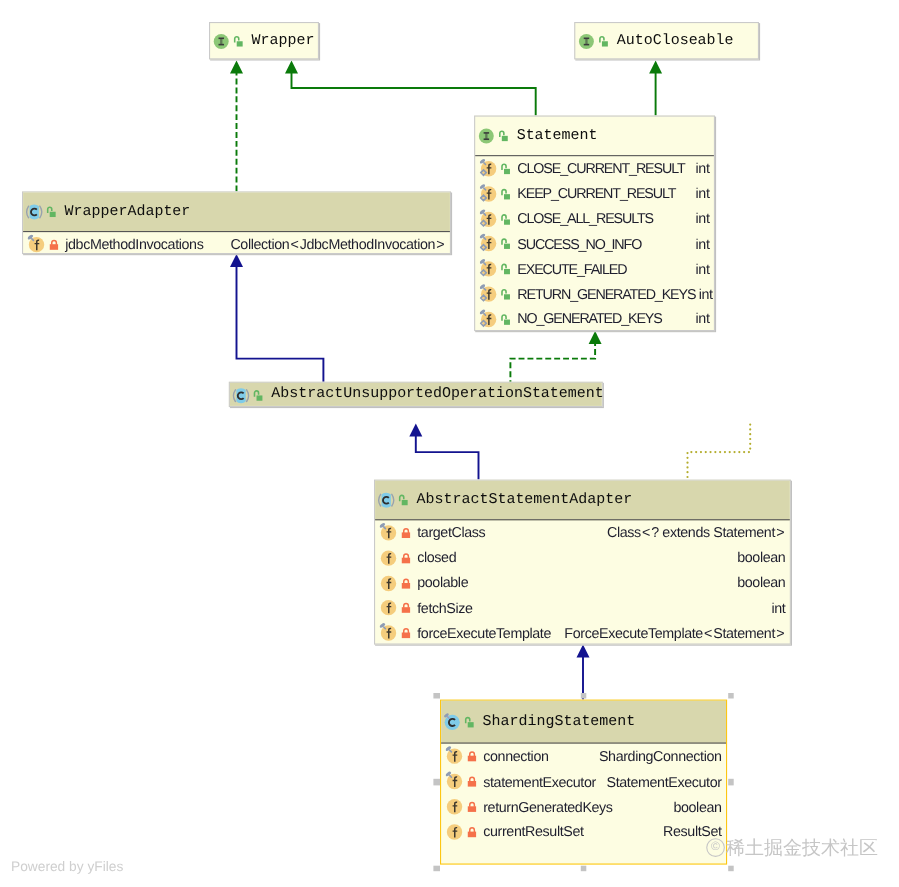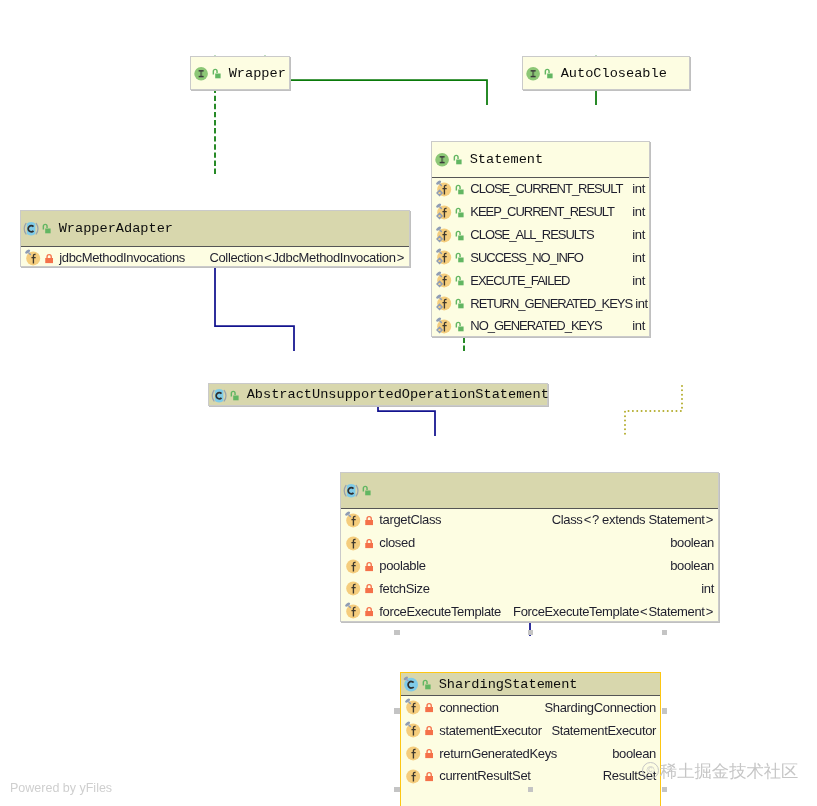--- a/index.html
+++ b/index.html
@@ -5,27 +5,27 @@
 <style>
   html,body{margin:0;padding:0;}
   :root{--node-fill:#fdfde2;--header-fill:#d8d7ad;--node-border:#cacaca;--node-shadow:#c0c0c0;
         --divider:#555555;--selected-border:#fdc613;--selection-handle:#c4c4c4;
         --watermark:#c6c6c6;--text:#1f1f2e;--background:#ffffff;}
   body{width:817px;height:806px;background:var(--background);overflow:hidden;position:relative;
        font-family:"Liberation Sans",sans-serif;}
   #stage{position:absolute;left:0;top:0;width:817px;height:806px;}
   svg.edges{position:absolute;left:0;top:0;width:817px;height:806px;}
   .node{position:absolute;box-sizing:border-box;background:var(--node-fill);
-        border:1px solid var(--node-border);box-shadow:1px 1px 0 0 var(--node-shadow);margin-top:36px;}
+        border:1px solid var(--node-border);box-shadow:1px 1px 0 0 var(--node-shadow);}
   .node.sel{border:1.5px solid var(--selected-border);box-shadow:none;}
   .hdr{height:35.5px;display:flex;align-items:center;padding-left:2.3px;box-sizing:border-box;}
   .hdr.khaki{background:var(--header-fill);}
   .node .hdr{border-bottom:1.5px solid var(--divider);}
   .node.nofields .hdr{border-bottom:none;height:100%;}
-  .node.sel .hdr{height:23px;}
+  .node.sel .hdr{height:39px;}
   .hdr-name{font-family:"Liberation Mono",monospace;font-size:13.62px;color:#0d0d0d;
             margin-left:7.4px;white-space:nowrap;}
   .row{height:22.857px;display:flex;align-items:center;padding:0 4px 0 4px;box-sizing:border-box;
        font-size:13.0px;letter-spacing:-0.35px;color:var(--text);line-height:1;}
   .row .nm{white-space:nowrap;margin-left:6.5px;}
   .row .ty{margin-left:auto;white-space:nowrap;padding-left:3px;}
   .row .lk{margin-left:2.8px;}
   .row .ang{padding:0 1.1px;}
   .row .caps{letter-spacing:-1.02px;}
   
@@ -316,20 +316,21 @@
             </clipPath>
           </defs>
           <path d="M3.0 4.4a9.5 9.5 0 0 0 0 10.6" stroke="#98a2ae" stroke-width="1.25" fill="none" stroke-linecap="round"></path>
           <path d="M13.2 4.4a9.5 9.5 0 0 1 0 10.6" stroke="#98a2ae" stroke-width="1.25" fill="none" stroke-linecap="round"></path>
           <path d="M10.5 7.6a3.1 3.1 0 1 0 0 4.3" stroke="#2e2e2e" stroke-width="1.7" fill="none" stroke-linecap="butt"></path>
         </svg>
         <svg class="ic lk" width="9" height="16" viewBox="0 0 9 16">
           <path d="M1.35 9.6V6.2a1.85 1.85 0 0 1 3.7 0V7.9" stroke="#62b662" stroke-width="1.45" fill="none"></path>
           <rect x="3.2" y="8.5" width="5.4" height="4.8" fill="#62b662"></rect>
         </svg>
+        <span class="hdr-name">AbstractStatementAdapter</span>
       </div>
       <div class="rows">
         <div class="row">
           <svg class="ic" width="16" height="18" viewBox="0 0 16 18">
             <circle cx="8.2" cy="9.4" r="7" fill="#f5cd7d"></circle>
             <path d="M10.8 4.85c-1.85-.42-3.05.38-3.05 1.9v1.2H6.45v1.2h1.3v5.25h1.35V9.15h1.6v-1.2H9.1V6.7c0-.6.4-.78 1.2-.56z" fill="#3e382d"></path>
             <g>
               <ellipse cx="2.6" cy="2.6" rx="2.8" ry="1.45" fill="#8e9cb4" transform="rotate(-36 2.6 2.6)"></ellipse>
               <path d="M3.9 4.0l1.5 1.55" stroke="#8e9cb4" stroke-width="1.45" stroke-linecap="round"></path>
             </g>

